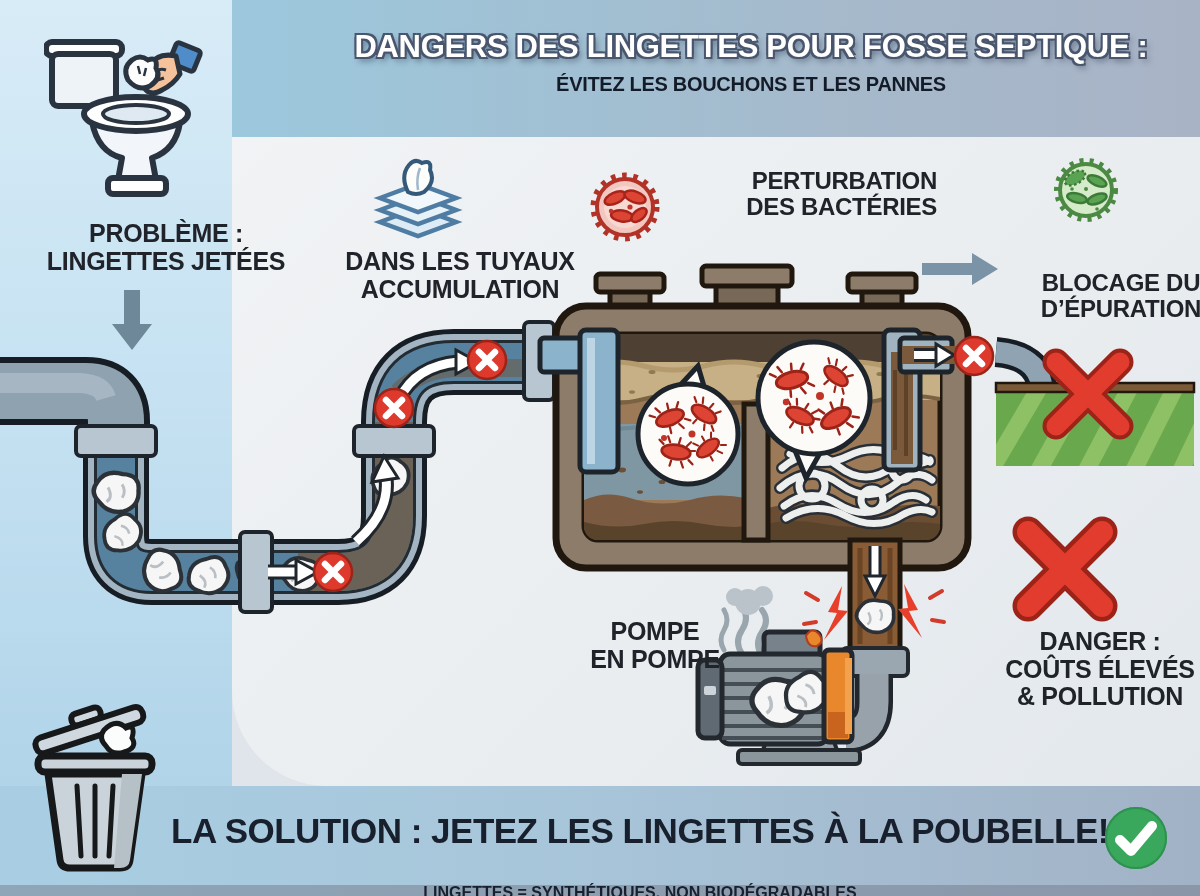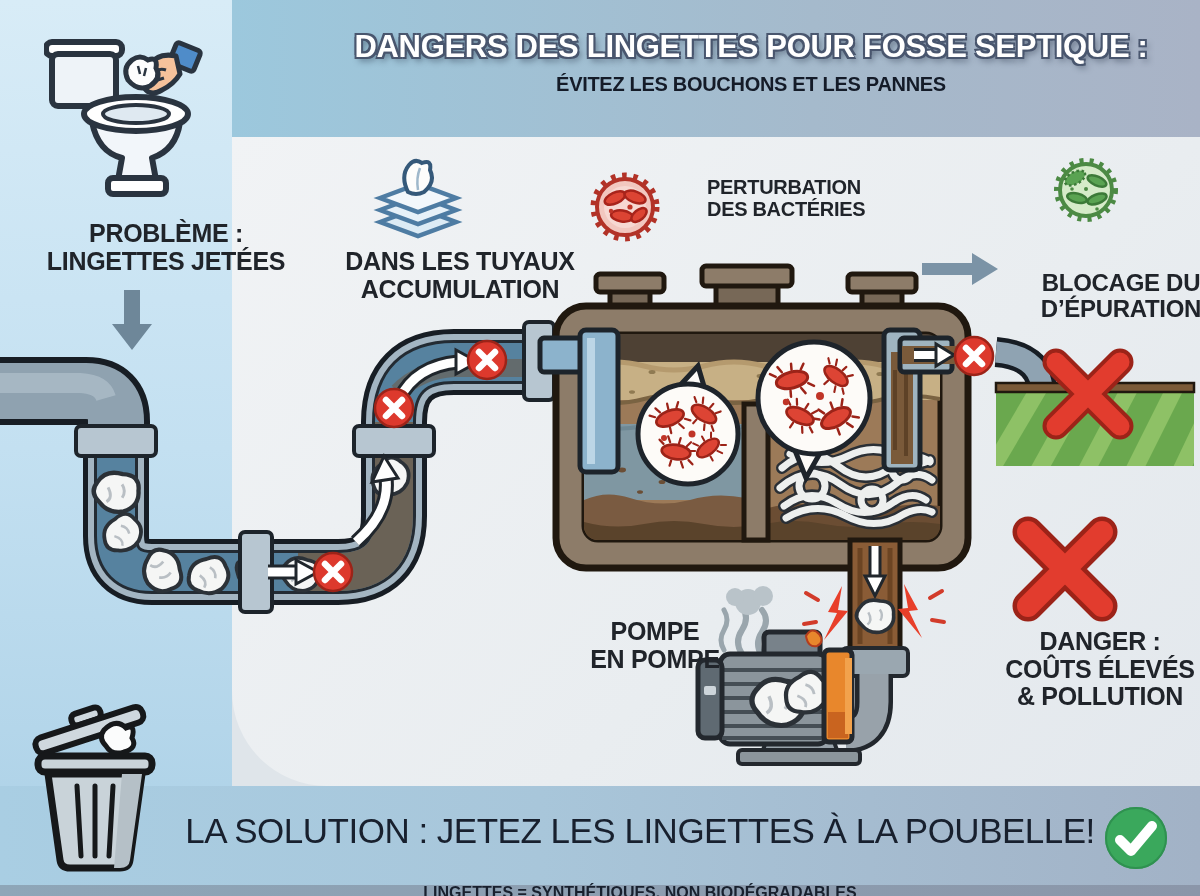--- a/index.html
+++ b/index.html
@@ -19,26 +19,26 @@
     border-radius:0 0 0 95px;}
   .art{position:absolute;left:0;top:0;width:1200px;height:896px;z-index:2;}
   .txt{position:absolute;z-index:3;font-weight:700;color:#20242a;
        text-align:center;line-height:1.1;letter-spacing:-0.3px;padding-left:35px;}
   .title1{left:232px;top:30px;width:968px;font-size:31px;color:#ffffff;
     text-shadow:-2px -2px 0 #49566e,2px -2px 0 #49566e,-2px 2px 0 #49566e,
                 2px 2px 0 #49566e,3px 4px 6px rgba(22,32,52,.5);}
   .title2{left:232px;top:73px;width:968px;font-size:20px;color:#141b28;}
   .lbl-problem{left:0;top:220px;width:262px;font-size:25px;}
   .lbl-accum{left:294px;top:248px;width:262px;font-size:25px;}
-  .lbl-perturb{left:672px;top:176px;width:230px;font-size:20px;text-align:left;}
+  .lbl-perturb{left:672px;top:168px;width:230px;font-size:24px;text-align:right;}
   .lbl-blocage{left:976px;top:230px;width:220px;font-size:24px;margin-top:40px;}
   .lbl-pompe{left:530px;top:618px;width:180px;font-size:25px;}
   .lbl-danger{left:945px;top:628px;width:240px;font-size:25px;}
   .solution{left:140px;top:811px;width:1000px;font-size:35px;color:#18202e;
-            letter-spacing:-0.5px;z-index:3;position:absolute;font-weight:400;text-align:center;}
+            letter-spacing:-0.5px;z-index:3;position:absolute;font-weight:700;text-align:center;}
   .note{left:140px;top:884px;width:1000px;font-size:16px;color:#18202e;z-index:3;
         position:absolute;font-weight:700;text-align:center;letter-spacing:0;}
   .icon{position:absolute;z-index:3;}
   .ic-toilet{left:44px;top:24px;}
   .ic-wipes{left:372px;top:158px;}
   .ic-redbact{left:586px;top:166px;}
   .ic-greenbact{left:1050px;top:154px;}
   .ic-trash{left:24px;top:684px;}
   .ic-check{left:1104px;top:806px;}
 </style>

